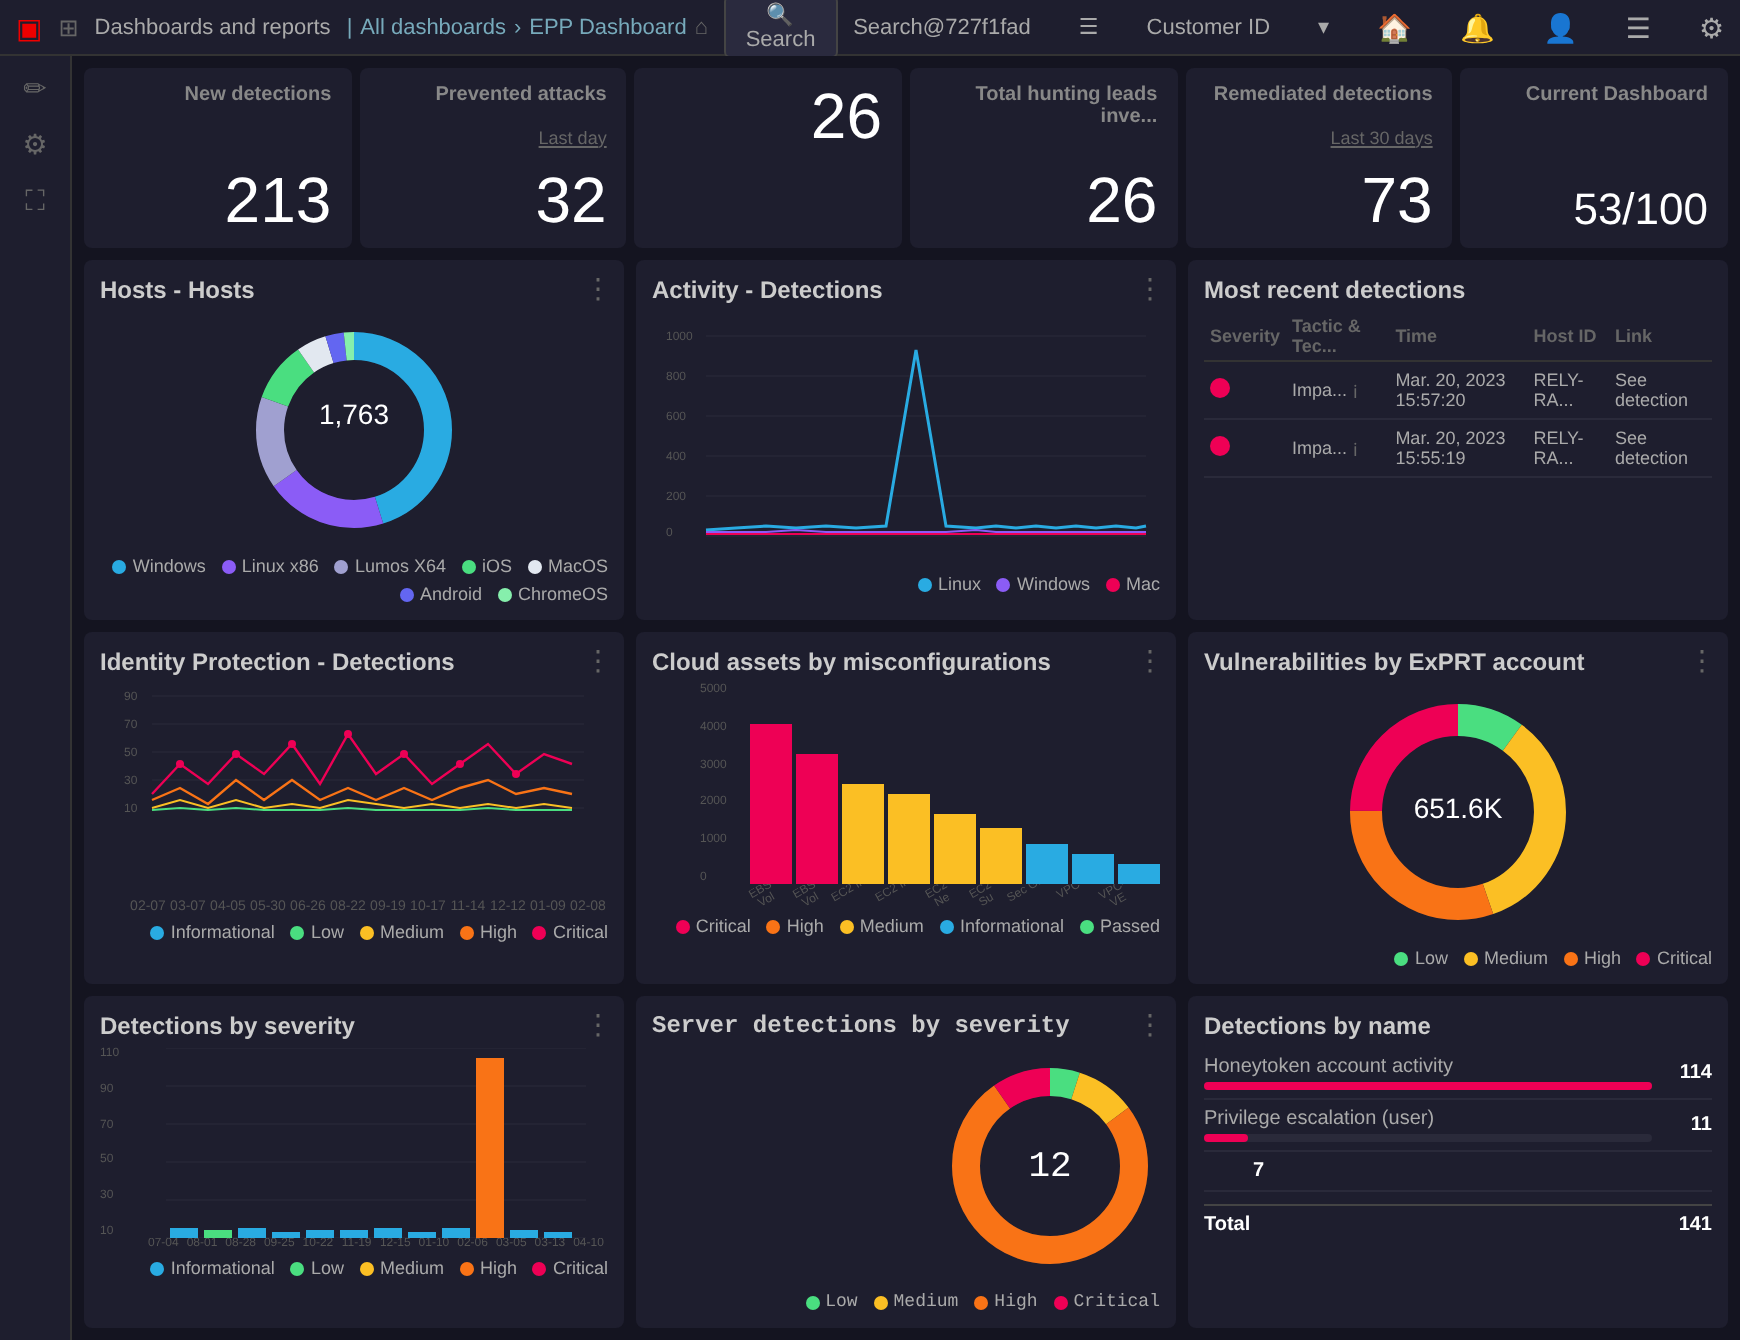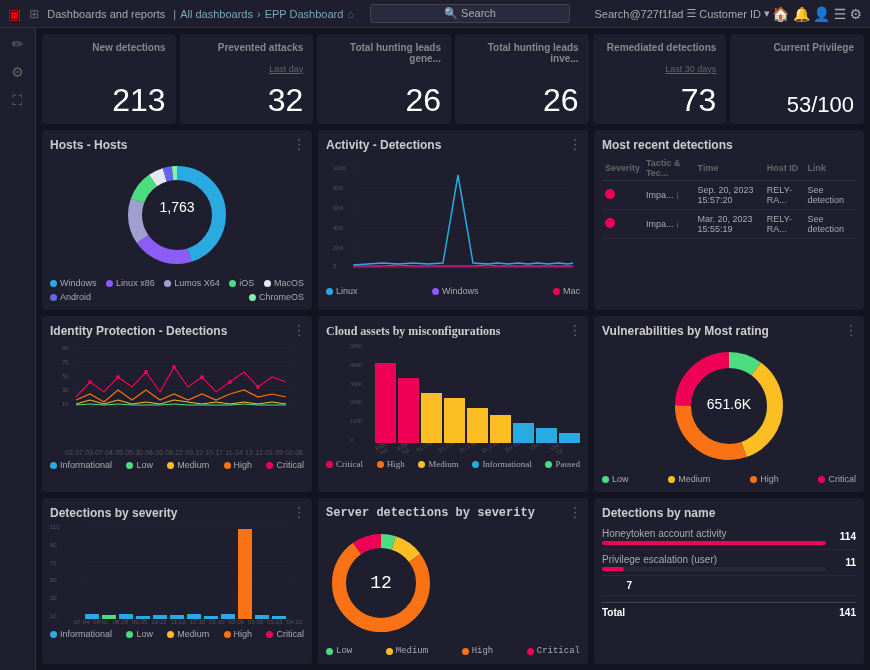--- a/index.html
+++ b/index.html
@@ -32,21 +32,21 @@
       max-width: 200px;
       margin: 0 auto;
       background: #2a2a3e;
       border: 1px solid #444;
       border-radius: 3px;
       padding: 2px 8px;
       color: #aaa;
       font-size: 11px;
       text-align: center;
     }
-    .topbar-right { display: flex; align-items: center; gap: 3px; color: #aaa; font-size: 11px; margin-left: auto; }
+    .topbar-right { display: flex; align-items: center; gap: 24px; color: #aaa; font-size: 11px; margin-left: auto; }
 
     
     .layout { display: flex; height: calc(670px - 28px); }
     .sidebar {
       width: 36px;
       background: #1e1e2e;
       display: flex;
       flex-direction: column;
       align-items: center;
       padding: 8px 0;
@@ -114,21 +114,21 @@
       right: 6px;
       color: #666;
       font-size: 14px;
       cursor: pointer;
     }
     .chart-legends {
       display: flex;
       flex-wrap: wrap;
       gap: 4px 8px;
       margin-top: 4px;
-      justify-content: space-between;
+      justify-content: flex-end;
     }
     .legend-item {
       display: flex;
       align-items: center;
       gap: 3px;
       font-size: 9px;
       color: #aaa;
     }
     .legend-dot {
       width: 7px;
@@ -244,34 +244,33 @@
       <div class="stat-card">
         <div class="stat-label">New detections</div>
         <div class="stat-value">213</div>
       </div>
       <div class="stat-card">
         <div class="stat-label">Prevented attacks</div>
         <div class="stat-sublabel">Last day</div>
         <div class="stat-value">32</div>
       </div>
       <div class="stat-card">
-        <div class="stat-label">Total hunting leads gene...</div>
         <div class="stat-value">26</div>
       </div>
       <div class="stat-card">
         <div class="stat-label">Total hunting leads inve...</div>
         <div class="stat-value">26</div>
       </div>
       <div class="stat-card">
         <div class="stat-label">Remediated detections</div>
         <div class="stat-sublabel">Last 30 days</div>
         <div class="stat-value">73</div>
       </div>
       <div class="stat-card">
-        <div class="stat-label">Current Privilege</div>
+        <div class="stat-label">Current Dashboard</div>
         <div class="stat-value medium">53/100</div>
       </div>
     </div>
 
     <div class="dashboard-grid">
 
       <div class="card" style="min-height:160px;">
         <div class="card-title">Hosts - Hosts</div>
         <span class="card-menu">⋮</span>
         <div style="display:flex;align-items:center;justify-content:center;flex:1;padding:4px 0;position:relative;">
@@ -377,21 +376,21 @@
             <tr>
               <td>
                 <span class="severity-dot" style="background:#e05;display:inline-block;"></span>
               </td>
               <td>
                 <div style="display:flex;align-items:center;gap:3px;">
                   <span style="color:#aaa;font-size:9px;">Impa...</span>
                   <span style="color:#666;font-size:9px;">ℹ</span>
                 </div>
               </td>
-              <td>Sep. 20, 2023 15:57:20</td>
+              <td>Mar. 20, 2023 15:57:20</td>
               <td>RELY-RA...</td>
               <td class="link-blue">See detection</td>
             </tr>
             <tr>
               <td>
                 <span class="severity-dot" style="background:#e05;display:inline-block;"></span>
               </td>
               <td>
                 <div style="display:flex;align-items:center;gap:3px;">
                   <span style="color:#aaa;font-size:9px;">Impa...</span>
@@ -471,21 +470,21 @@
               <div class="legend-dot" style="background:#f97316;"></div>
               <span>High</span>
             </div>
           <div class="legend-item">
               <div class="legend-dot" style="background:#e05;"></div>
               <span>Critical</span>
             </div>
         </div>
       </div>
 
-      <div class="card" style="min-height:140px;font-family:Liberation Serif, serif;">
+      <div class="card" style="min-height:140px;">
         <div class="card-title">Cloud assets by misconfigurations</div>
         <span class="card-menu">⋮</span>
         <div style="display:flex;height:100px;align-items:flex-end;gap:1px;margin-top:4px;padding-left:24px;">
 
           <div style="display:flex;flex-direction:column;justify-content:space-between;height:100px;color:#555;font-size:6px;min-width:22px;margin-right:2px;">
             <span>5000</span>
               <span>4000</span>
               <span>3000</span>
               <span>2000</span>
               <span>1000</span>
@@ -552,21 +551,21 @@
               <span>Informational</span>
             </div>
           <div class="legend-item">
               <div class="legend-dot" style="background:#4ade80;"></div>
               <span>Passed</span>
             </div>
         </div>
       </div>
 
       <div class="card" style="min-height:140px;">
-        <div class="card-title">Vulnerabilities by Most rating</div>
+        <div class="card-title">Vulnerabilities by ExPRT account</div>
         <span class="card-menu">⋮</span>
         <div style="display:flex;align-items:center;justify-content:center;flex:1;padding:4px 0;">
           <svg width="120" height="120" viewBox="0 0 120 120">
             <circle cx="60" cy="60" r="46" fill="none" stroke="#2a2a3a" stroke-width="16"></circle>
             <circle cx="60" cy="60" r="46" fill="none" stroke="#4ade80" stroke-width="16" stroke-dasharray="29 260" stroke-dashoffset="0" transform="rotate(-90 60 60)"></circle>
             <circle cx="60" cy="60" r="46" fill="none" stroke="#fbbf24" stroke-width="16" stroke-dasharray="100 189" stroke-dashoffset="-29" transform="rotate(-90 60 60)"></circle>
             <circle cx="60" cy="60" r="46" fill="none" stroke="#f97316" stroke-width="16" stroke-dasharray="88 201" stroke-dashoffset="-129" transform="rotate(-90 60 60)"></circle>
             <circle cx="60" cy="60" r="46" fill="none" stroke="#e05" stroke-width="16" stroke-dasharray="72 217" stroke-dashoffset="-217" transform="rotate(-90 60 60)"></circle>
             <text x="60" y="63" text-anchor="middle" fill="#fff" font-size="14" font-weight="300">651.6K</text>
           </svg>
@@ -665,21 +664,21 @@
           <div class="legend-item">
               <div class="legend-dot" style="background:#e05;"></div>
               <span>Critical</span>
             </div>
         </div>
       </div>
 
       <div class="card" style="min-height:140px;font-family:Liberation Mono, monospace;">
         <div class="card-title">Server detections by severity</div>
         <span class="card-menu">⋮</span>
-        <div style="display:flex;align-items:center;justify-content:flex-start;flex:1;padding:4px 0;">
+        <div style="display:flex;align-items:center;justify-content:flex-end;flex:1;padding:4px 0;">
           <svg width="110" height="110" viewBox="0 0 110 110">
             <circle cx="55" cy="55" r="42" fill="none" stroke="#2a2a3a" stroke-width="14"></circle>
             <circle cx="55" cy="55" r="42" fill="none" stroke="#4ade80" stroke-width="14" stroke-dasharray="13 251" stroke-dashoffset="0" transform="rotate(-90 55 55)"></circle>
             <circle cx="55" cy="55" r="42" fill="none" stroke="#fbbf24" stroke-width="14" stroke-dasharray="26 238" stroke-dashoffset="-13" transform="rotate(-90 55 55)"></circle>
             <circle cx="55" cy="55" r="42" fill="none" stroke="#f97316" stroke-width="14" stroke-dasharray="199 65" stroke-dashoffset="-39" transform="rotate(-90 55 55)"></circle>
             <circle cx="55" cy="55" r="42" fill="none" stroke="#e05" stroke-width="14" stroke-dasharray="26 238" stroke-dashoffset="-238" transform="rotate(-90 55 55)"></circle>
             <text x="55" y="60" text-anchor="middle" fill="#fff" font-size="18" font-weight="300">12</text>
           </svg>
         </div>
         <div class="chart-legends">

